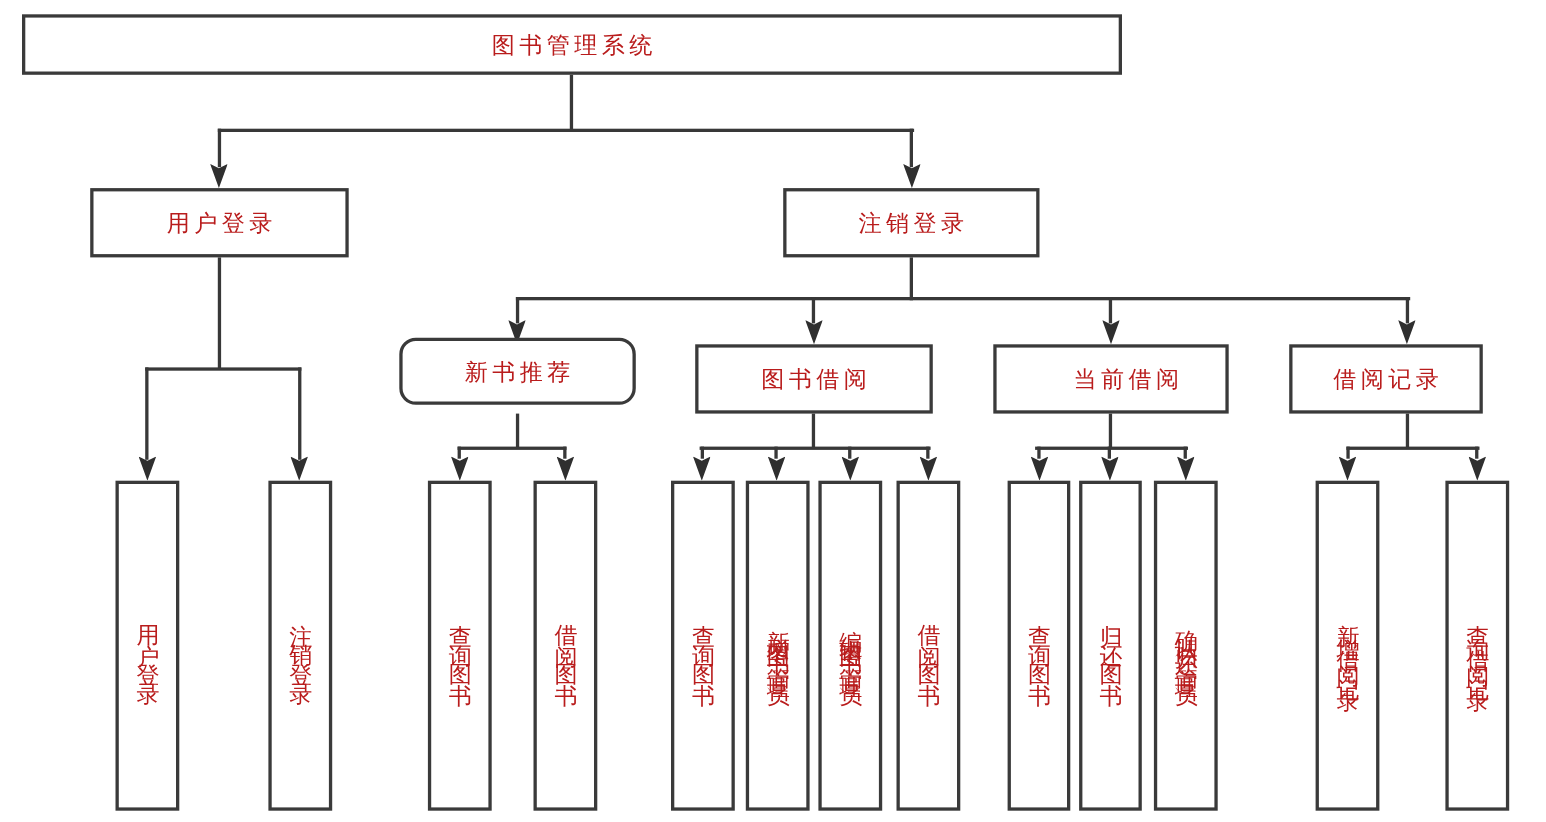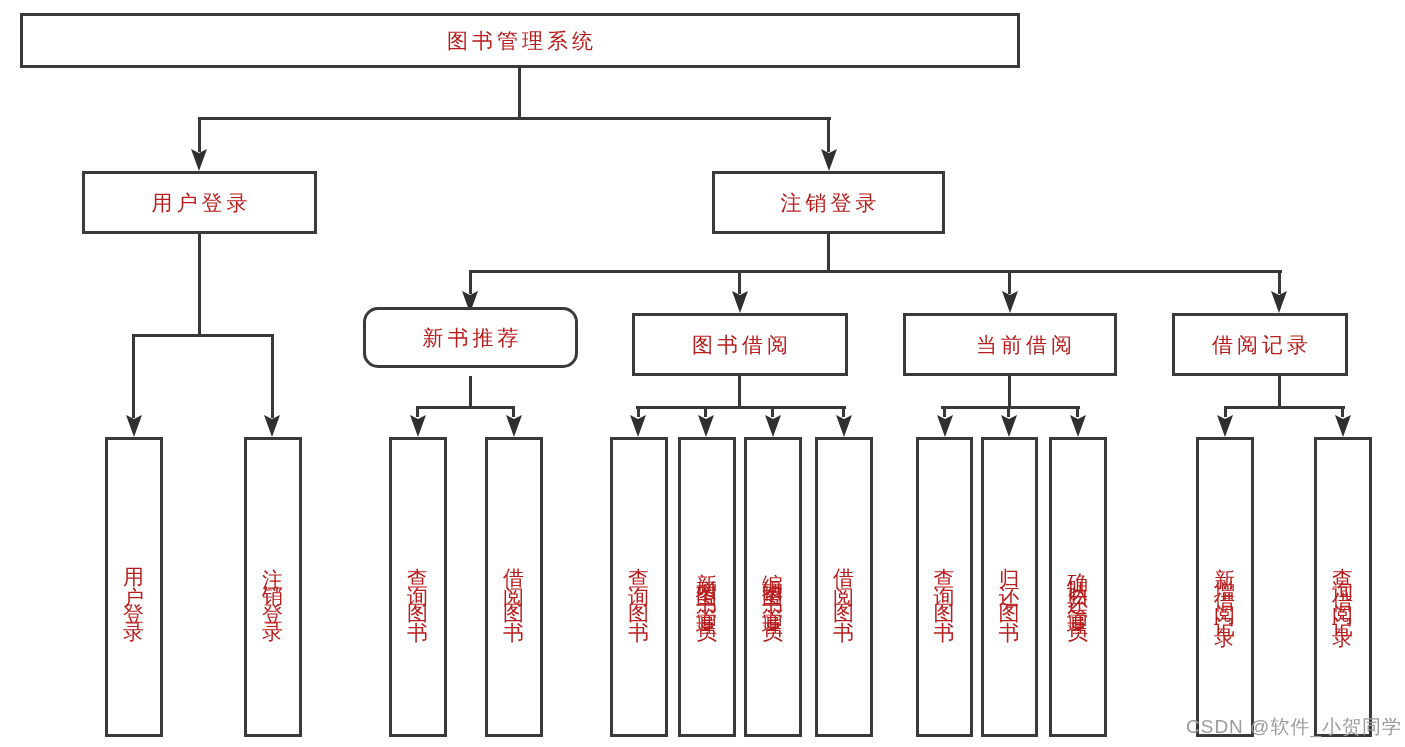--- a/index.html
+++ b/index.html
@@ -143,15 +143,14 @@
   <div class="box leaf sp-s" style="left:744px; top:437px; width:58px; height:300px;">编辑图书（管理员）</div>
   <div class="box leaf sp-l" style="left:815px; top:437px; width:58px; height:300px;">借阅图书</div>
 
   <div class="box leaf sp-l" style="left:916px; top:437px; width:57px; height:300px;">查询图书</div>
   <div class="box leaf sp-l" style="left:981px; top:437px; width:57px; height:300px;">归还图书</div>
   <div class="box leaf sp-s" style="left:1049px; top:437px; width:58px; height:300px;">确认归还（管理员）</div>
 
   <div class="box leaf sp-m" style="left:1196px; top:437px; width:58px; height:300px;">新增借阅记录</div>
   <div class="box leaf sp-m" style="left:1314px; top:437px; width:58px; height:300px;">查询借阅记录</div>
 
-  <div class="watermark">CSDN @软件_小贺同学</div>
 
 </div>
 
 </body></html>

